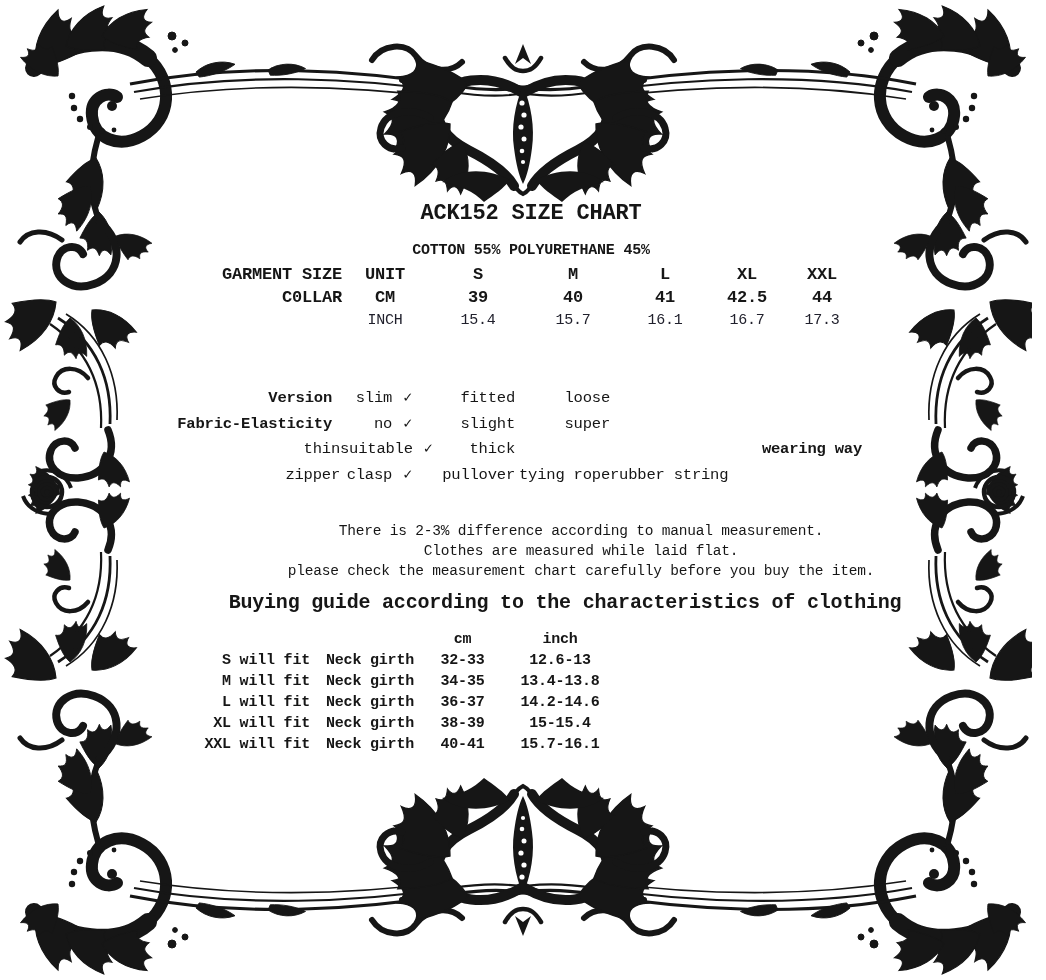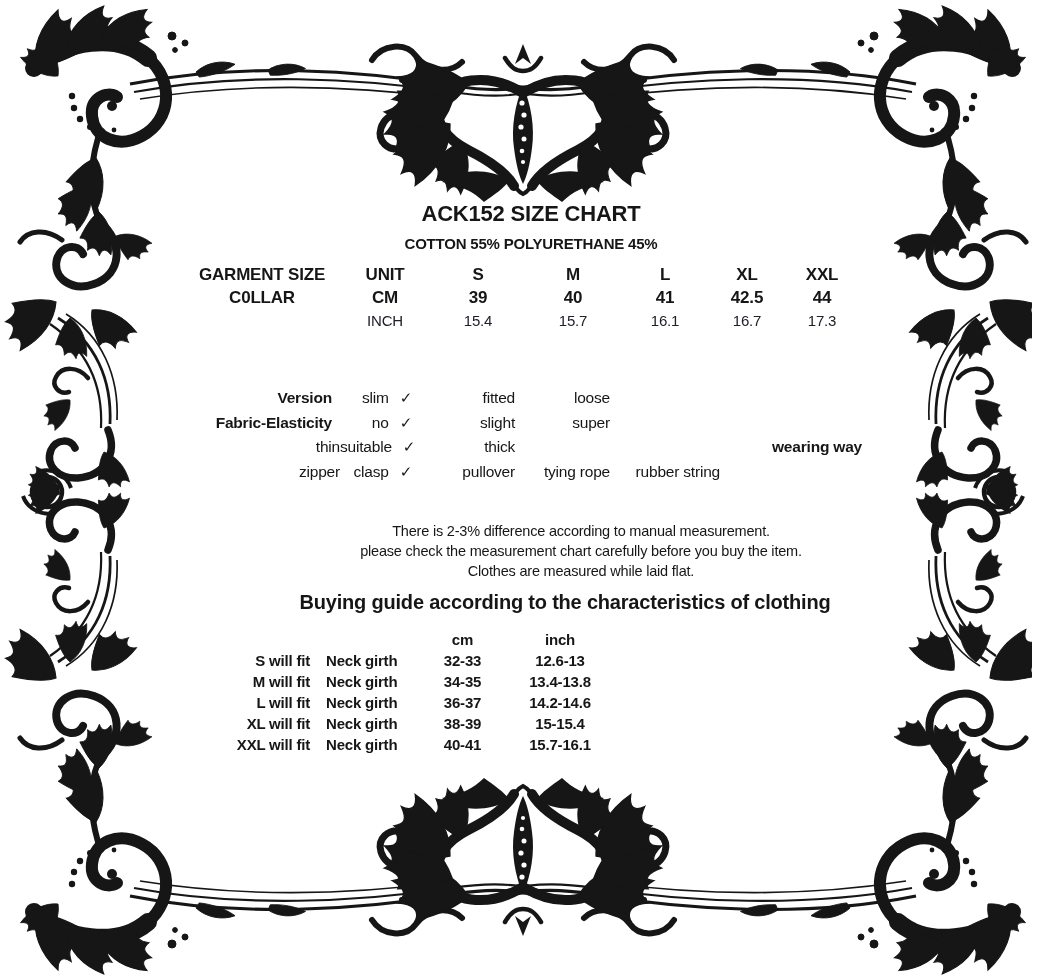--- a/index.html
+++ b/index.html
@@ -1,32 +1,32 @@
 <!DOCTYPE html>
 <html><head>
 <meta charset="utf-8">
 <style>
   html,body{margin:0;padding:0;background:#fff;}
   .page{
     position:relative;width:1032px;height:980px;background:#ffffff;overflow:hidden;
-    font-family:Liberation Sans, sans-serif;color:#161616;letter-spacing:-0.2px;
+    font-family:Liberation Mono, monospace;color:#161616;letter-spacing:-0.2px;
   }
   .frame{position:absolute;left:0;top:0;width:1046px;height:980px;}
 
   .titleblock{position:absolute;left:30px;right:0;top:201px;text-align:center;}
   .title{font-size:22px;font-weight:bold;}
-  .subtitle{font-size:15px;font-weight:bold;margin-top:8px;}
+  .subtitle{font-size:15px;font-weight:bold;margin-top:16px;}
 
   .size-table{
     position:absolute;left:182px;top:263px;
     display:grid;grid-template-columns:160px 86px 100px 90px 94px 70px 80px;
     font-size:17px;line-height:23px;
   }
   .st-cell{text-align:center;white-space:nowrap;}
-  .st-cell.left{text-align:center;}
+  .st-cell.left{text-align:right;}
   .st-cell.b{font-weight:bold;}
   .st-cell.n{font-weight:normal;font-size:15px;color:#20202c;}
 
   .attributes{
     position:absolute;left:150px;top:386px;
     display:grid;grid-template-columns:190px 72px 103px 95px 110px 150px;
     font-size:15.5px;line-height:24.5px;
   }
   .attr-label{font-weight:bold;text-align:right;padding-right:8px;white-space:nowrap;}
   .attr-cell{text-align:right;white-space:nowrap;}
@@ -206,22 +206,22 @@
       <div class="attr-label">wearing way</div>
       <div class="attr-cell">zipper</div>
       <div class="attr-cell">clasp<span class="check">✓</span></div>
       <div class="attr-cell">pullover</div>
       <div class="attr-cell">tying rope</div>
       <div class="attr-cell">rubber string</div>
     </div>
 
   <div class="notes">
       <div class="note-line">There is 2-3% difference according to manual measurement.</div>
+      <div class="note-line">Clothes are measured while laid flat.</div>
       <div class="note-line">please check the measurement chart carefully before you buy the item.</div>
-      <div class="note-line">Clothes are measured while laid flat.</div>
     </div>
 
   <div class="guide-heading">Buying guide according to the characteristics of clothing</div>
   <div class="guide-table">
       <div class="g-cell"></div>
       <div class="g-cell"></div>
       <div class="g-cell center">cm</div>
       <div class="g-cell center">inch</div>
       <div class="g-cell right">S will  fit</div>
       <div class="g-cell pl">Neck girth</div>

